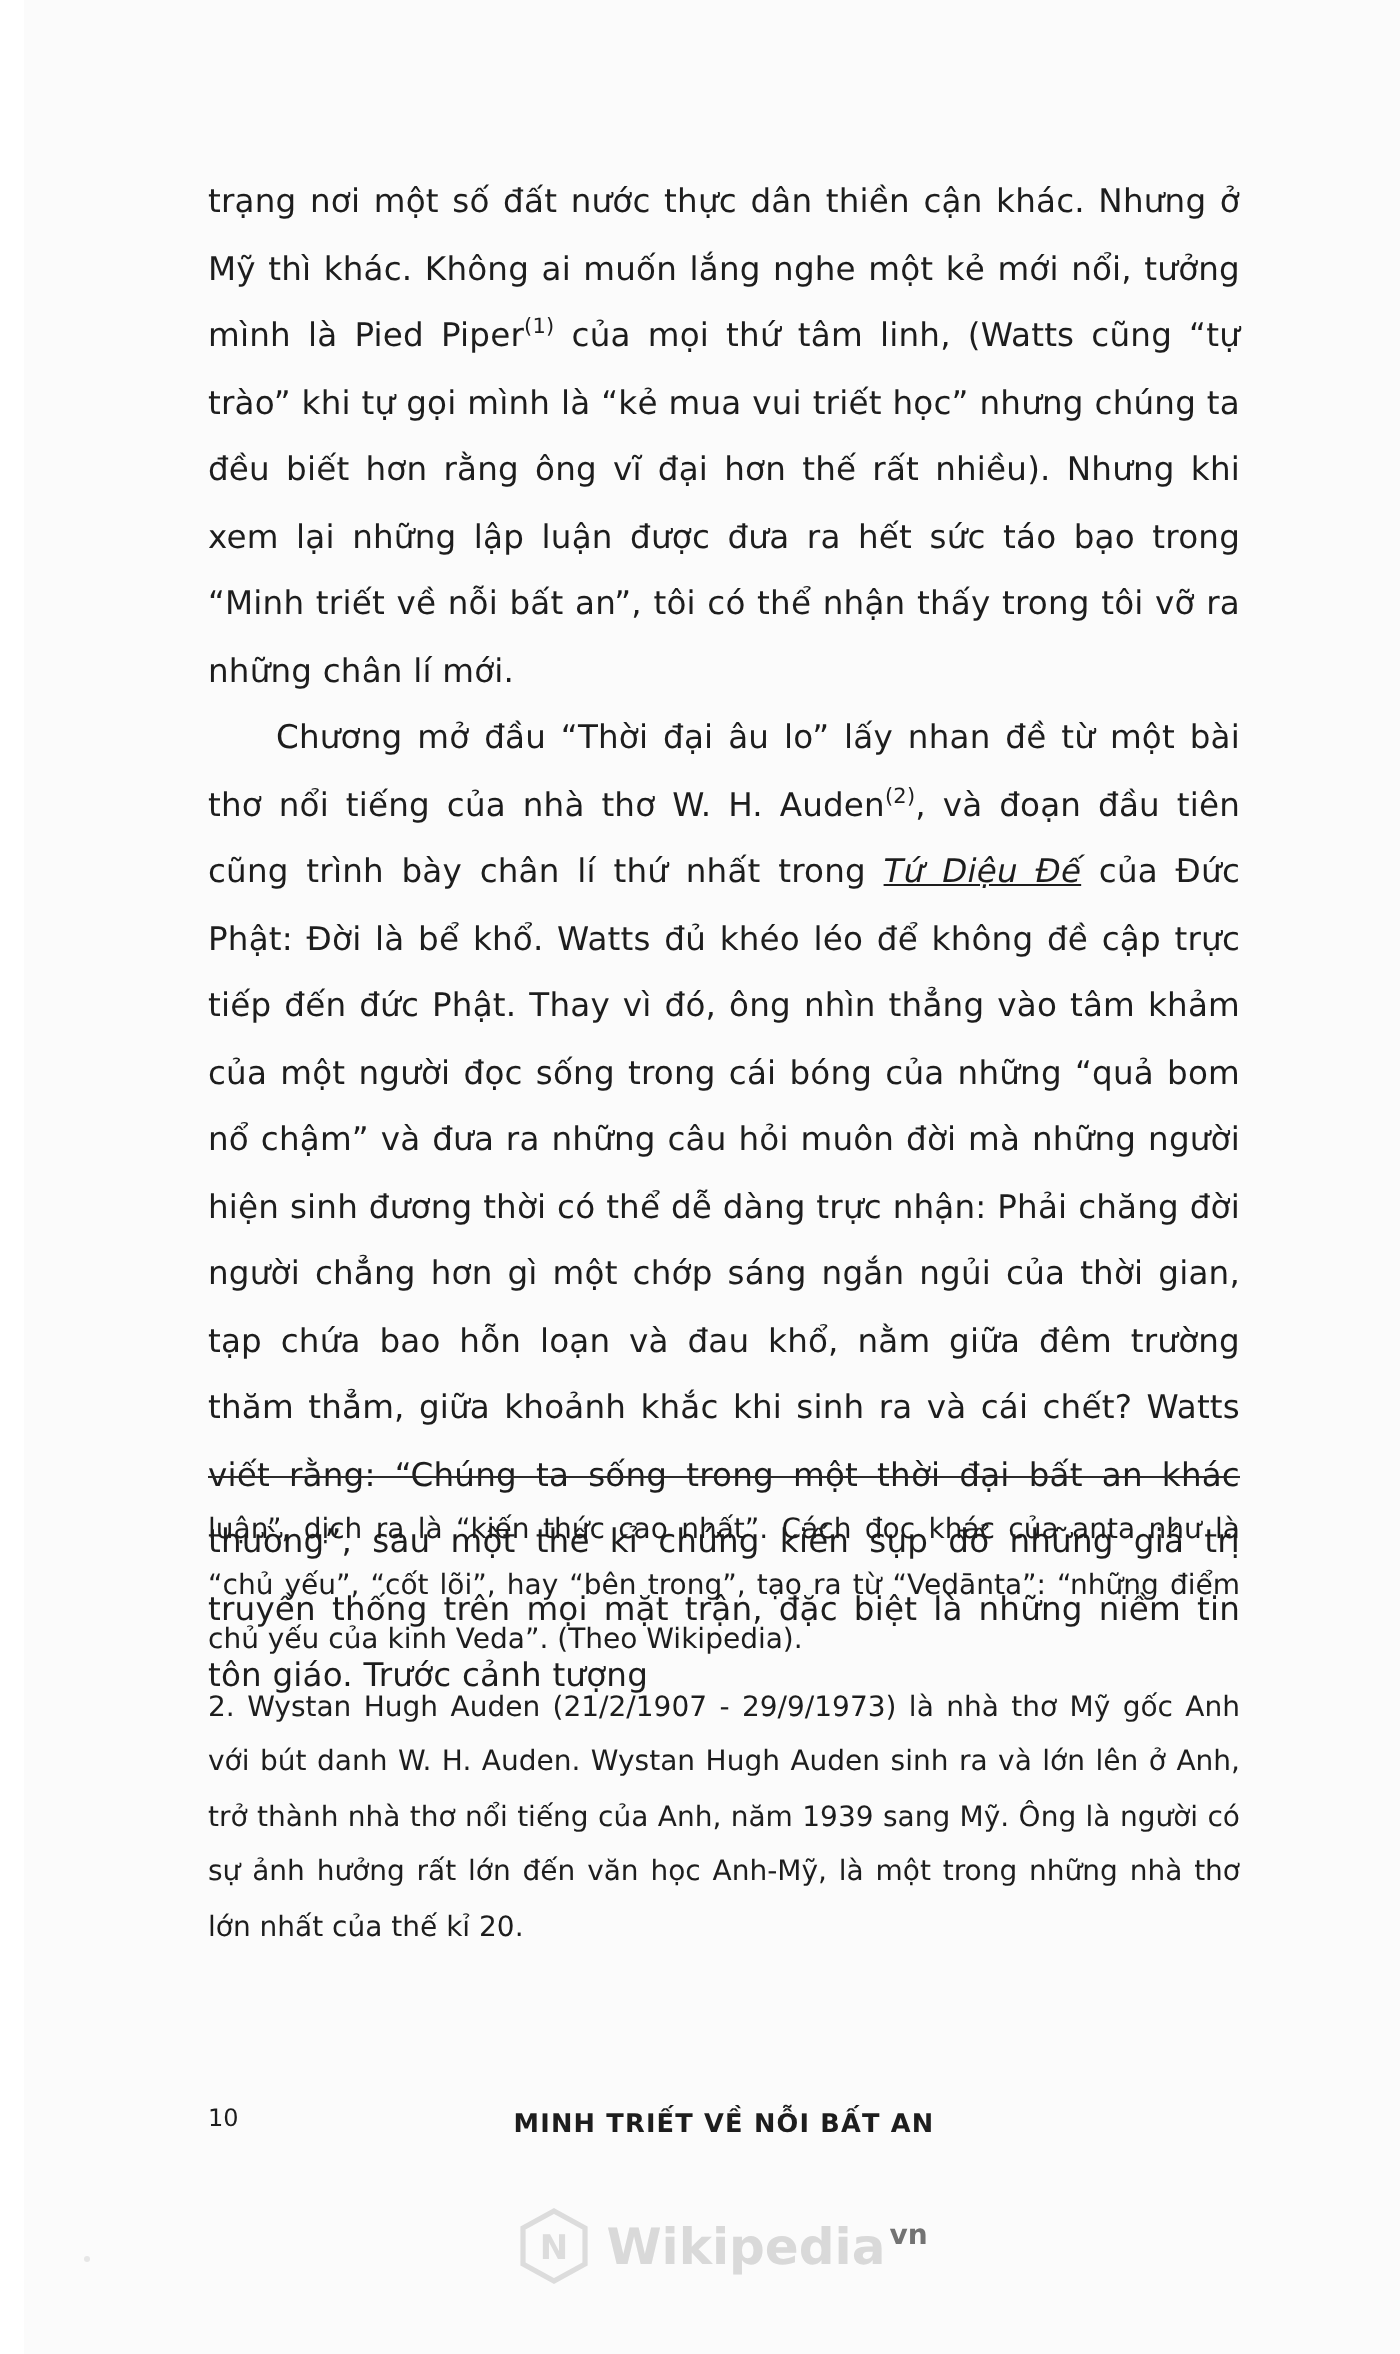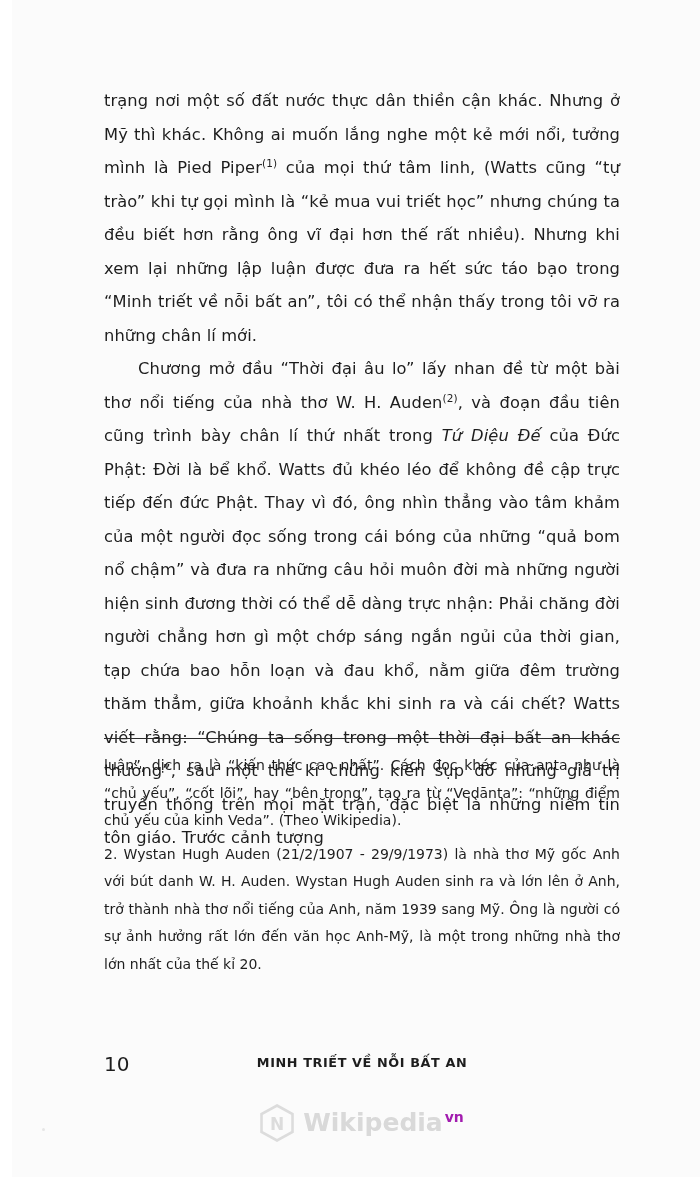--- a/index.html
+++ b/index.html
@@ -38,21 +38,21 @@
     letter-spacing: 0.1px;
   }
   p.body-par.indent {
     text-indent: 34px;
   }
   .sup {
     font-size: 10.5px;
     vertical-align: super;
     line-height: 0;
   }
-  .italic { font-style: italic; }
+  .italic { font-style: italic; text-decoration: underline; }
   .bold { font-weight: normal; }
 
   .footnote-rule {
     position: absolute;
     left: 92px;
     top: 738px;
     width: 516px;
     height: 1px;
     background: #2b2b2b;
   }
@@ -77,21 +77,21 @@
     position: absolute;
     left: 92px;
     top: 1052px;
     width: 516px;
     height: 24px;
   }
   .folio {
     position: absolute;
     left: 0;
     top: 0;
-    font-size: 20px;
+    font-size: 12px;
     color: #1d1d1d;
   }
   .running-title {
     position: absolute;
     left: 0;
     top: 3px;
     width: 516px;
     text-align: center;
     font-size: 12.8px;
     font-weight: bold;
@@ -119,21 +119,21 @@
   .wm-text {
     font-size: 25px;
     font-weight: bold;
     color: #d9d9d9;
     letter-spacing: 0px;
     line-height: 1;
   }
   .wm-text .vn {
     font-size: 14px;
     font-weight: bold;
-    color: #a21caf;
+    color: #737373;
     vertical-align: super;
     margin-left: 2px;
   }
   .dot-tl {
     position: absolute;
     left: 30px;
     top: 1128px;
     width: 3px;
     height: 3px;
     border-radius: 50%;

